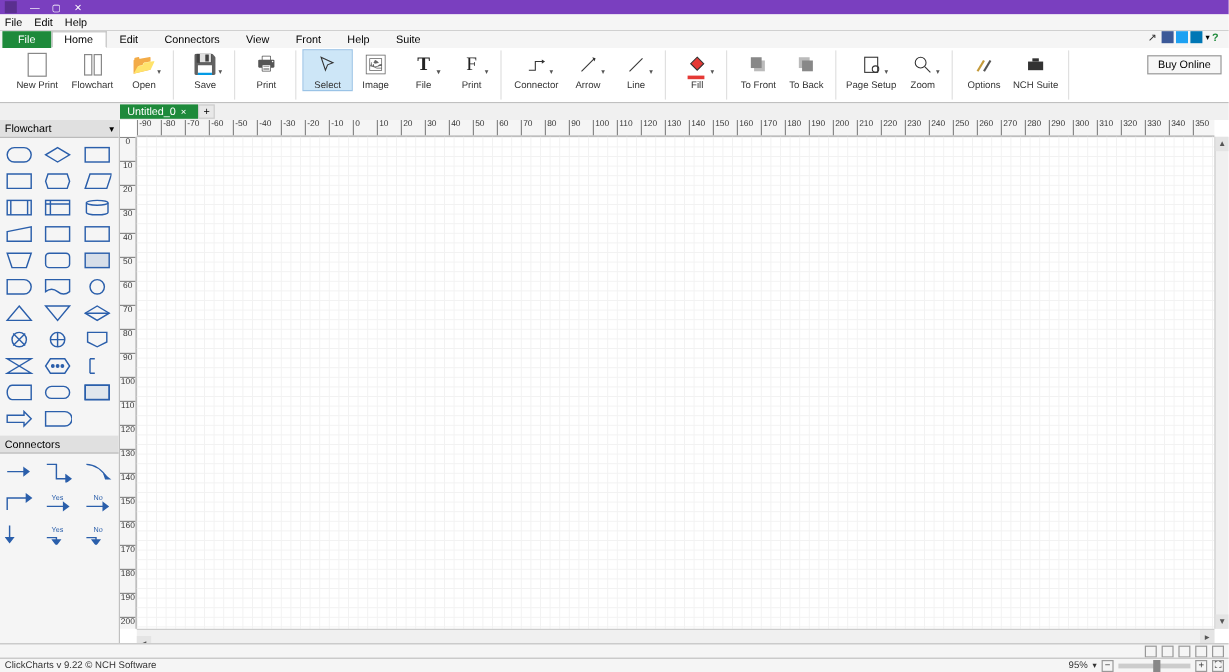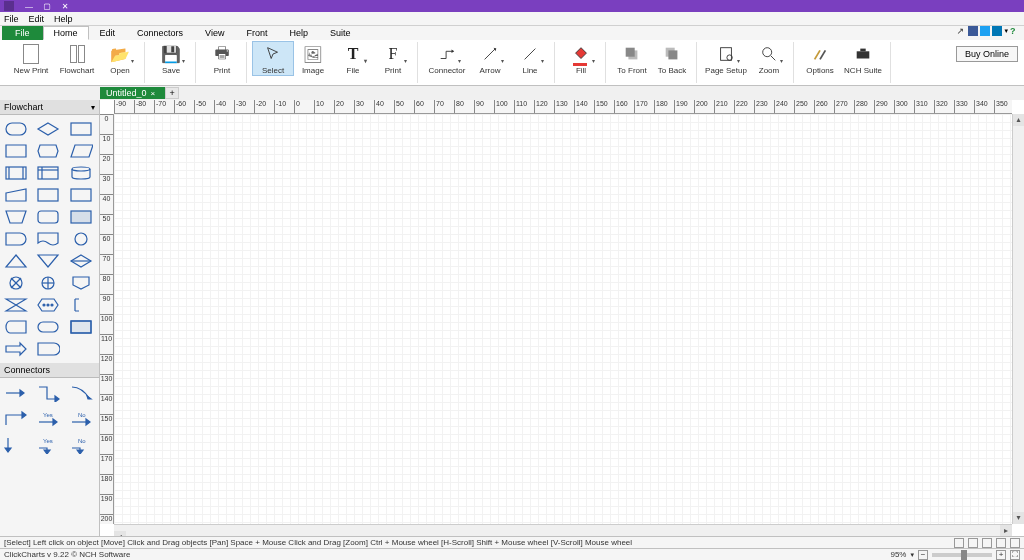--- a/index.html
+++ b/index.html
@@ -530,21 +530,20 @@
       <div class="arrow" style="position:absolute;bottom:0;width:100%;">▾</div>
     </div>
     <div class="scroll-h">
       <div class="arrow">◂</div>
       <div class="arrow right">▸</div>
     </div>
   </div>
 </div>
 
 <div class="hintbar">
-  <span>[Select] Left click on object  [Move] Click and Drag objects  [Pan] Space + Mouse Click and Drag  [Zoom] Ctrl + Mouse wheel  [H-Scroll] Shift + Mouse wheel  [V-Scroll] Mouse wheel</span>
   <div class="right-icons2">
     <div class="ic"></div>
     <div class="ic"></div>
     <div class="ic"></div>
     <div class="ic"></div>
     <div class="ic"></div>
   </div>
 </div>
 
 <div class="statusbar">

